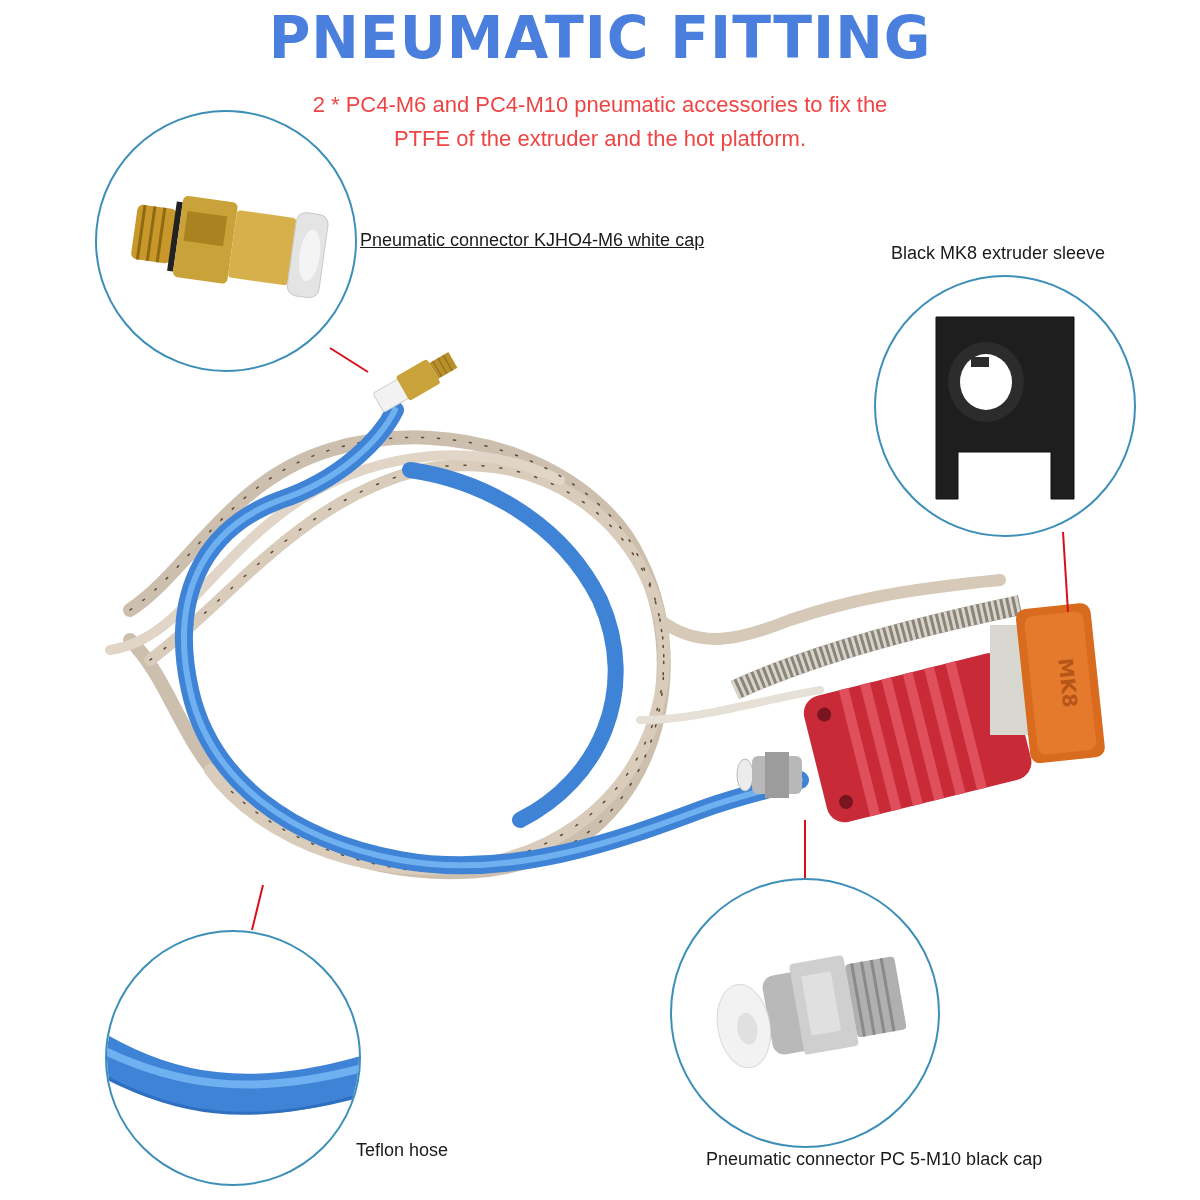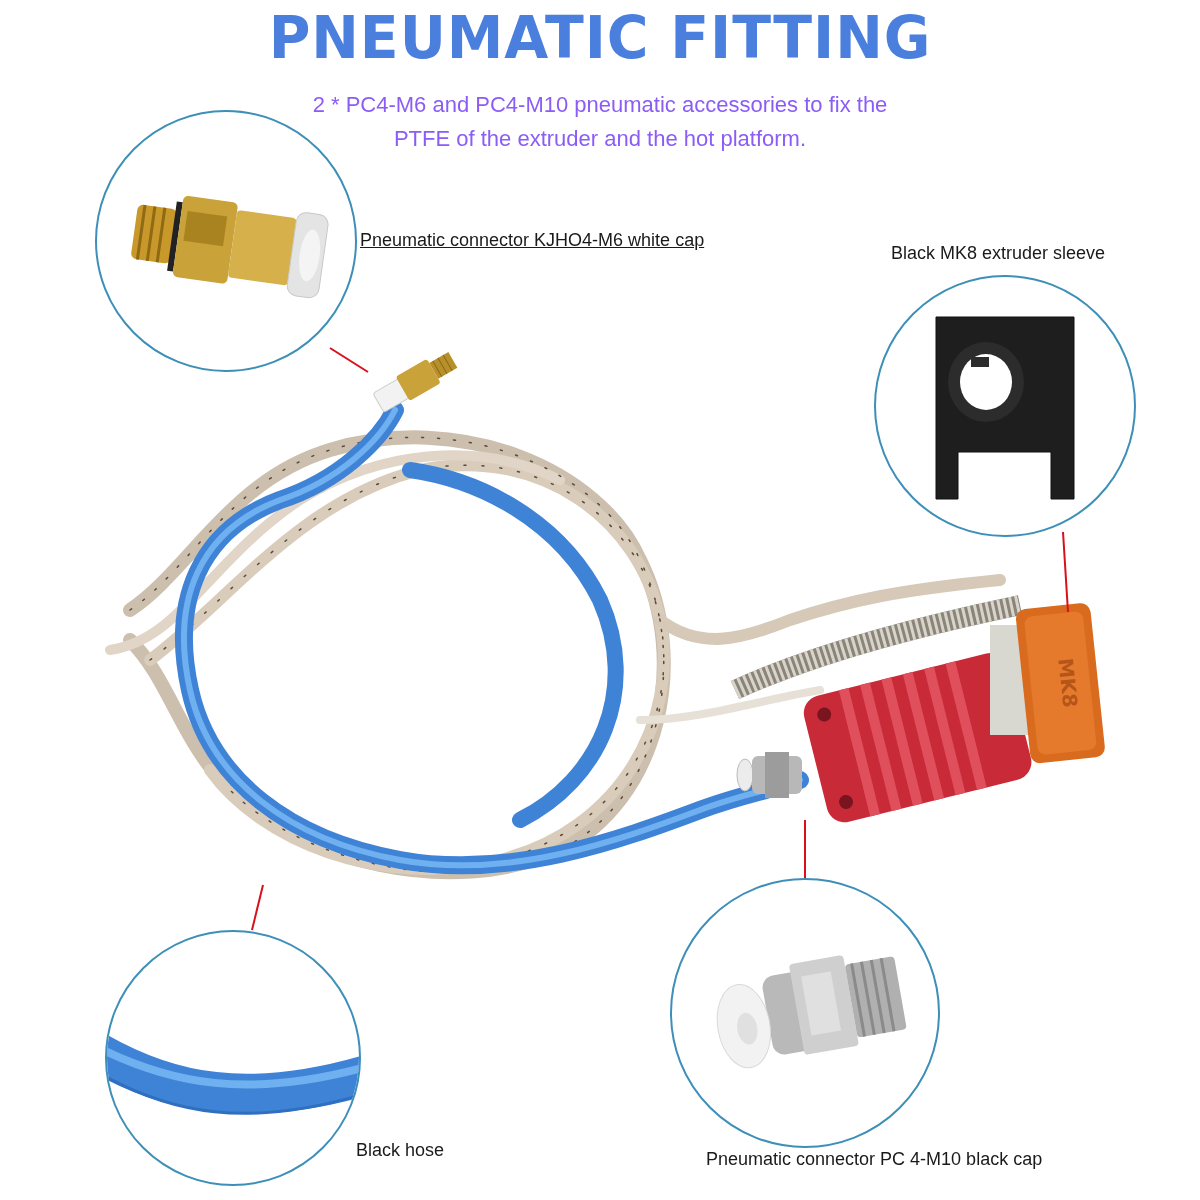--- a/index.html
+++ b/index.html
@@ -4,21 +4,21 @@
 <style>
   html, body { margin:0; padding:0; background:#ffffff; }
   body { width:1200px; height:1200px; position:relative; overflow:hidden; font-family:"Liberation Sans", sans-serif; }
   .title {
     position:absolute; left:0; top:4px; width:1200px; text-align:center;
     font-family:"DejaVu Sans", sans-serif; font-weight:bold; font-size:58px;
     letter-spacing:1px; color:#4a7fde; transform:scaleX(0.98);
   }
   .subtitle {
     position:absolute; left:250px; top:88px; width:700px; text-align:center;
-    font-family:"Liberation Sans", sans-serif; font-size:22px; line-height:34px; color:#8b5cf6;
+    font-family:"Liberation Sans", sans-serif; font-size:22px; line-height:34px; color:#ef4444;
   }
   .label {
     position:absolute; font-family:"Liberation Sans", sans-serif; font-size:18px; color:#1a1a1a; white-space:nowrap;
   }
   .circle {
     position:absolute; border-radius:50%; border:2.5px solid #3d8fb8; background:#fff; overflow:hidden; box-sizing:border-box;
   }
   svg.layer { position:absolute; left:0; top:0; }
 </style>
 </head>
@@ -137,22 +137,22 @@
         <line x1="52" y1="-38" x2="52" y2="36"></line>
         <line x1="62" y1="-38" x2="62" y2="36"></line>
         <line x1="72" y1="-38" x2="72" y2="36"></line>
         <line x1="82" y1="-38" x2="82" y2="36"></line>
       </g>
       <ellipse cx="-65" cy="5" rx="26" ry="42" fill="#f2f2f2" stroke="#d8d8d8"></ellipse>
       <ellipse cx="-62" cy="8" rx="10" ry="16" fill="#e0e0e0"></ellipse>
     </g>
   </svg>
 </div>
-<div class="label" style="left:706px; top:1149px;">Pneumatic connector PC 4-M10 black cap</div>
+<div class="label" style="left:706px; top:1149px;">Pneumatic connector PC 5-M10 black cap</div>
 
 <div class="circle" style="left:105px; top:930px; width:256px; height:256px;">
   <svg width="256" height="256" viewBox="0 0 256 256">
     <path d="M -10 120 C 60 160, 140 180, 270 140" stroke="#3f83d6" stroke-width="40" fill="none"></path>
     <path d="M -10 115 C 60 150, 140 170, 270 132" stroke="#6fb0f0" stroke-width="8" fill="none"></path>
     <path d="M -10 140 C 60 180, 140 200, 270 158" stroke="#2f6fc0" stroke-width="3" fill="none"></path>
   </svg>
 </div>
-<div class="label" style="left:356px; top:1140px;">Black hose</div>
+<div class="label" style="left:356px; top:1140px;">Teflon hose</div>
 
 </body></html>

